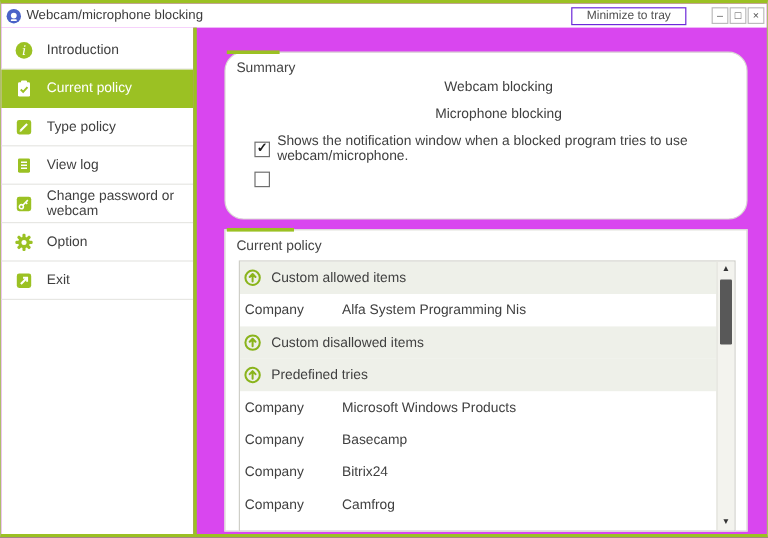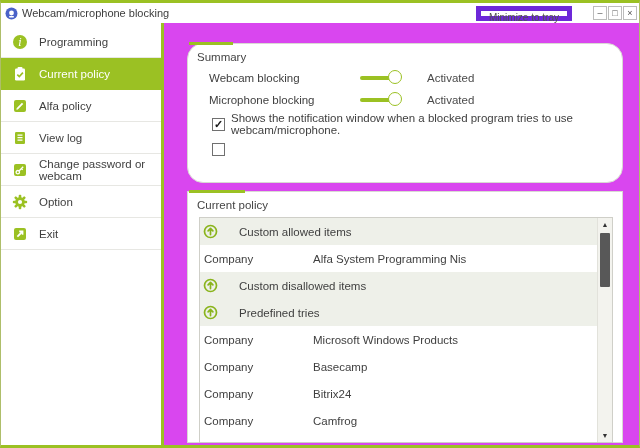--- a/index.html
+++ b/index.html
@@ -15,21 +15,21 @@
     width:640px;height:448px;background:#d946ef;position:relative;overflow:hidden;
     border:1px solid var(--accent-dim);
     border-top:3px solid var(--accent);
     border-bottom:3px solid var(--accent);
   }
   
   .titlebar{height:20px;display:flex;align-items:center;padding:0 2px 0 4px;background:#fff;}
   .app-icon{width:13px;height:13px;display:inline-flex;margin-right:4px;}
   .title{font-size:11px;color:#3c3c3c;}
   .tray-btn{
-    margin-left:auto;margin-right:21px;width:96px;height:15px;border:5px solid #6d28d9;
+    margin-left:auto;margin-right:21px;width:96px;height:15px;border:1px solid #6d28d9;
     font-size:10px;color:#505050;text-align:center;line-height:13px;background:#fff;cursor:default;
   }
   .winbtns{display:flex;gap:1px;}
   .winbtn{width:14px;height:14px;border:1px solid #bcbcbc;font-size:9px;line-height:12px;
     text-align:center;color:#555;background:#fff;}
   
   .body{display:flex;height:422px;}
   .sidebar{width:160px;background:#fff;padding-top:3px;flex:none;}
   .side-item{
     height:32px;display:flex;align-items:center;padding-left:11px;gap:11px;
@@ -41,43 +41,43 @@
   .side-item .chk{stroke:#fff;}
   .side-item.selected .chk{stroke:var(--accent);}
   .divider{width:3px;background:var(--accent);flex:none;}
   .content{flex:1;padding:20px 16px 0 23px;}
   
   .panel{position:relative;border:1px solid var(--panel-border);background:#fff;}
   .panel-accent{position:absolute;top:-2px;left:1px;height:3px;background:var(--accent);}
   .panel-title{font-size:11.5px;color:#444;padding:7px 0 4px 9px;}
   .summary-panel{height:140px;border-radius:16px;}
   .summary-panel .panel-accent{width:44px;}
-  .toggle-row{display:flex;align-items:center;height:22px;padding-left:21px;}
+  .toggle-row{display:flex;align-items:center;height:22px;padding-left:21px;flex-direction:column;}
   .toggle-row .lbl{font-size:11.5px;color:var(--text);flex:0 0 151px;}
   .toggle{width:42px;height:16px;position:relative;flex:none;cursor:default;}
   .toggle .track{position:absolute;left:0;top:6px;width:31px;height:4px;background:var(--accent);border-radius:2px;}
   .toggle .knob{position:absolute;right:0;top:0;width:14px;height:14px;border:1.5px solid var(--accent);border-radius:50%;background:#fff;}
   .toggle-row .status{font-size:11.5px;color:#4a4a4a;margin-left:25px;}
   .check-row{display:flex;align-items:center;height:24px;padding-left:24px;margin-top:1px;}
   .checkbox{width:13px;height:13px;border:1px solid #707070;background:#fff;flex:none;
     font-size:11px;line-height:11px;text-align:center;color:#1a1a1a;cursor:default;}
   .checkbox.checked::after{content:"\2713";font-weight:bold;}
   .check-row .lbl{font-size:11.5px;color:var(--text);margin-left:6px;}
   
   .policy-panel{height:252px;margin-top:8px;}
   .policy-panel .panel-accent{width:56px;}
   .ptable{
     position:relative;margin:2px 9px 0 11px;border:1px solid #cfcfc8;height:226px;overflow:hidden;background:#fff;
   }
   .ptable-inner{margin-right:15px;}
   .thead{display:flex;height:21px;align-items:center;border-bottom:1px solid #e8e8e3;font-size:11.5px;color:#4a4a4a;}
   .th-type{padding-left:29px;width:205px;flex:none;}
   .th-name{flex:1;}
-  .prow{display:flex;align-items:center;height:27px;font-size:11.5px;color:var(--text);gap:28px;}
-  .prow.group{background:#eef0e9;padding-left:3px;gap:21px;}
+  .prow{display:flex;align-items:center;height:27px;font-size:11.5px;color:var(--text);}
+  .prow.group{background:#eef0e9;padding-left:3px;gap:8px;}
   .prow.group .gicon{width:15px;height:15px;color:#8ab41c;display:inline-flex;flex:none;}
   .prow.item .cell-type{padding-left:4px;width:85px;flex:none;}
   .prow.item .cell-name{flex:1;}
   
   .sbar{position:absolute;top:0;right:0;bottom:0;width:15px;background:#f3f3ee;border-left:1px solid #e2e2db;}
   .sbar .arrow{position:absolute;left:0;right:0;height:13px;font-size:7px;text-align:center;color:#333;line-height:13px;}
   .sbar .arrow.up{top:0;}
   .sbar .arrow.down{bottom:0;}
   .sbar .thumb{position:absolute;left:2px;right:2px;top:15px;height:54px;background:#585858;border-radius:1px;}
 </style>
@@ -104,41 +104,41 @@
 
   <div class="body">
     <div class="sidebar" id="sidebar">
         <div class="side-item">
           <span class="icon">
             <svg width="16" height="16" viewBox="0 0 16 16">
               <circle cx="8" cy="8" r="7" fill="currentColor"></circle>
               <text x="8" y="12" font-size="11" font-style="italic" font-family="DejaVu Serif,serif" fill="#fff" text-anchor="middle">i</text>
             </svg>
           </span>
-          <span>Programming</span>
+          <span>Introduction</span>
         </div>
         <div class="side-item selected">
           <span class="icon">
             <svg width="16" height="16" viewBox="0 0 16 16">
               <rect x="3" y="2.5" width="10" height="12" rx="1.2" fill="currentColor"></rect>
               <rect x="5.5" y="1" width="5" height="2.5" rx="1" fill="currentColor"></rect>
               <path d="M5.3 8.6 l2 2 l3.6 -4" fill="none" class="chk" stroke-width="1.6"></path>
             </svg>
           </span>
           <span>Current policy</span>
         </div>
         <div class="side-item">
           <span class="icon">
             <svg width="16" height="16" viewBox="0 0 16 16">
               <rect x="2" y="2" width="12" height="12" rx="2" fill="currentColor"></rect>
               <path d="M5.2 10.8 L10.6 5.4" class="chk" stroke-width="1.8" fill="none"></path>
               <path d="M4.4 11.8 l1.6 -0.2 l-1.4 -1.4 z" fill="#fff"></path>
             </svg>
           </span>
-          <span>Alfa policy</span>
+          <span>Type policy</span>
         </div>
         <div class="side-item">
           <span class="icon">
             <svg width="16" height="16" viewBox="0 0 16 16">
               <rect x="3" y="2" width="10" height="12" rx="1.2" fill="currentColor"></rect>
               <path d="M5.5 5.2 h5 M5.5 7.7 h5 M5.5 10.2 h5" class="chk" stroke-width="1.2" fill="none"></path>
             </svg>
           </span>
           <span>View log</span>
         </div>

